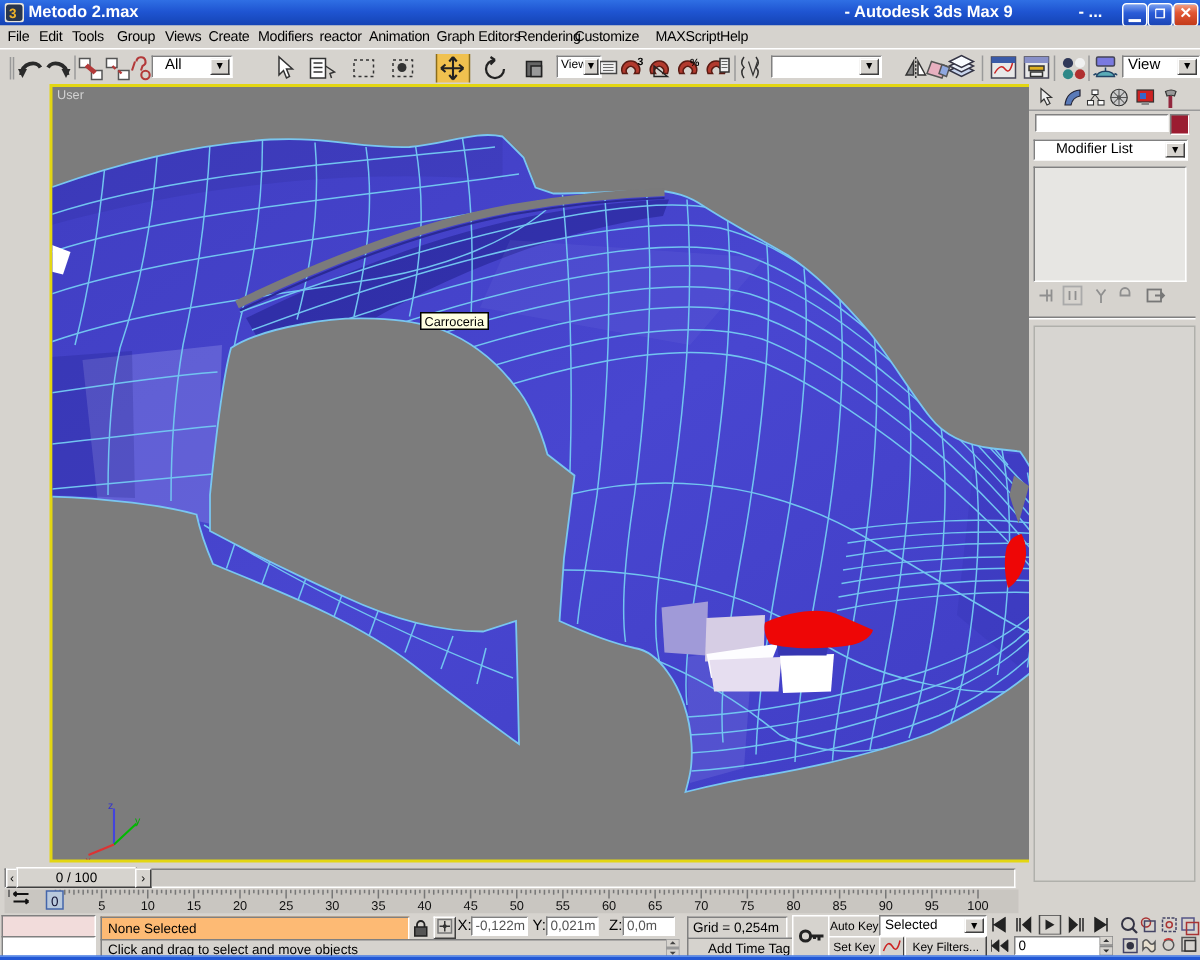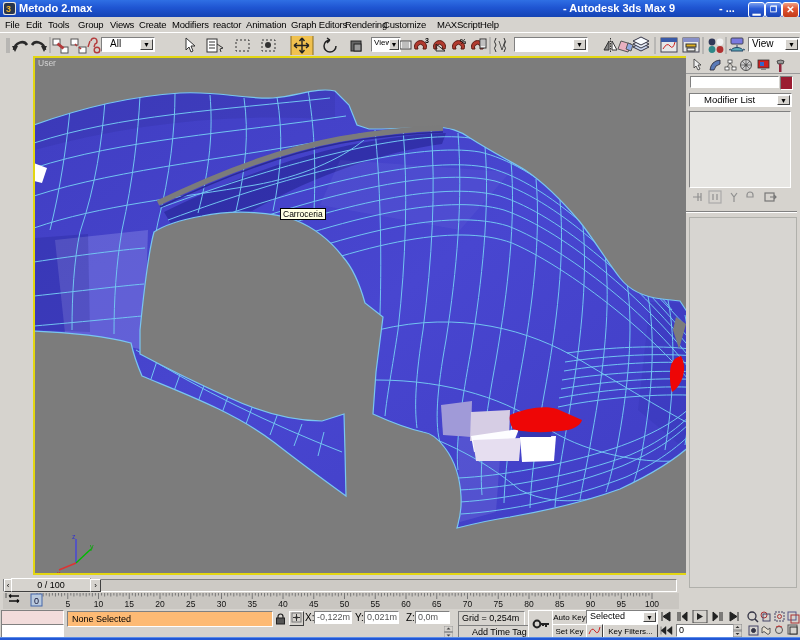--- a/index.html
+++ b/index.html
@@ -595,20 +595,21 @@
     </svg>
   </div>
 
   <div id="status">
 
     <div class="abs sunken" style="left:1px;top:1px;width:61px;height:13px;background:#f2dcdb"></div>
     <div class="abs sunken" style="left:1px;top:15px;width:61px;height:12px;background:#ffffff"></div>
 
     <div class="abs sunken" style="left:67px;top:2px;width:200px;height:14px;background:#fdba74;font-size:9px;line-height:14px;padding-left:4px">None Selected</div>
 
+    <div class="abs sunken" style="left:67px;top:17px;width:372px;height:13px;background:#d6d3ce;font-size:9px;line-height:13px;padding-left:4px">Click and drag to select and move objects</div>
 
     <svg class="abs" style="left:275px;top:4px" width="11" height="12" viewBox="0 0 11 12">
         <path d="M3,5 l0,-1.5 a2.5,2.5 0 0 1 5,0 l0,1.5" fill="none" stroke="#222" stroke-width="1.2"></path>
         <rect x="1.5" y="5" width="8" height="6" fill="#555" stroke="#222"></rect>
       </svg>
 
     <div class="btn" style="left:289px;top:2px;width:13px;height:13px"><svg width="11" height="11" viewBox="0 0 11 11">
           <rect x="1" y="1" width="9" height="9" fill="none" stroke="#777"></rect>
           <path d="M5.5,2 l0,7 M2,5.5 l7,0" stroke="#333"></path>
           <circle cx="5.5" cy="5.5" r="1.3" fill="#333"></circle>

